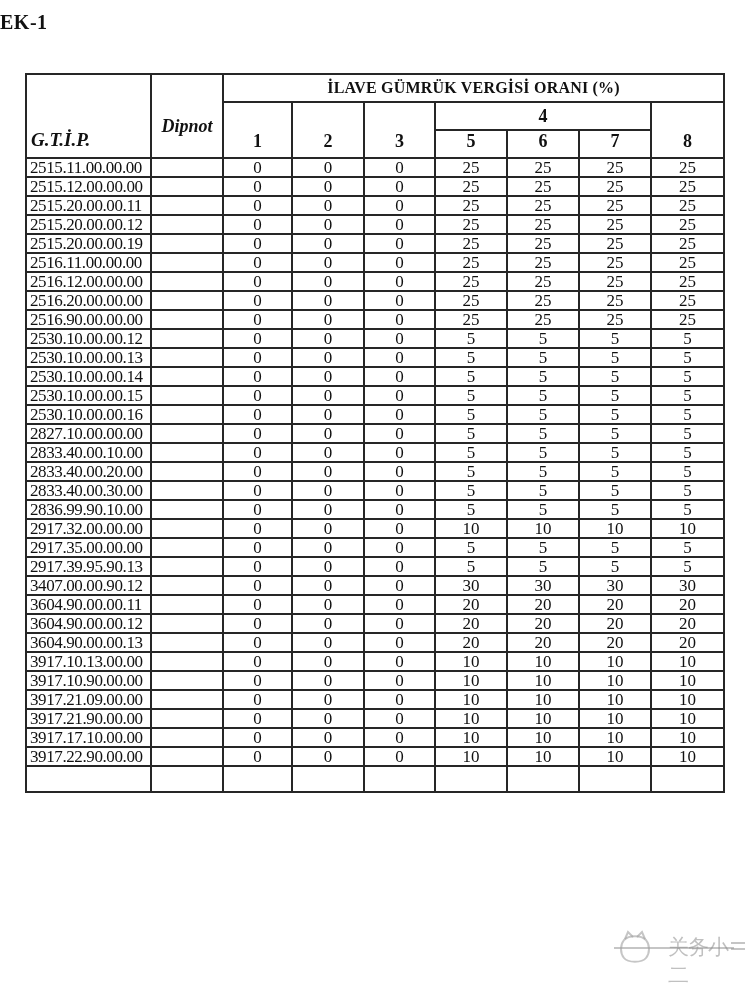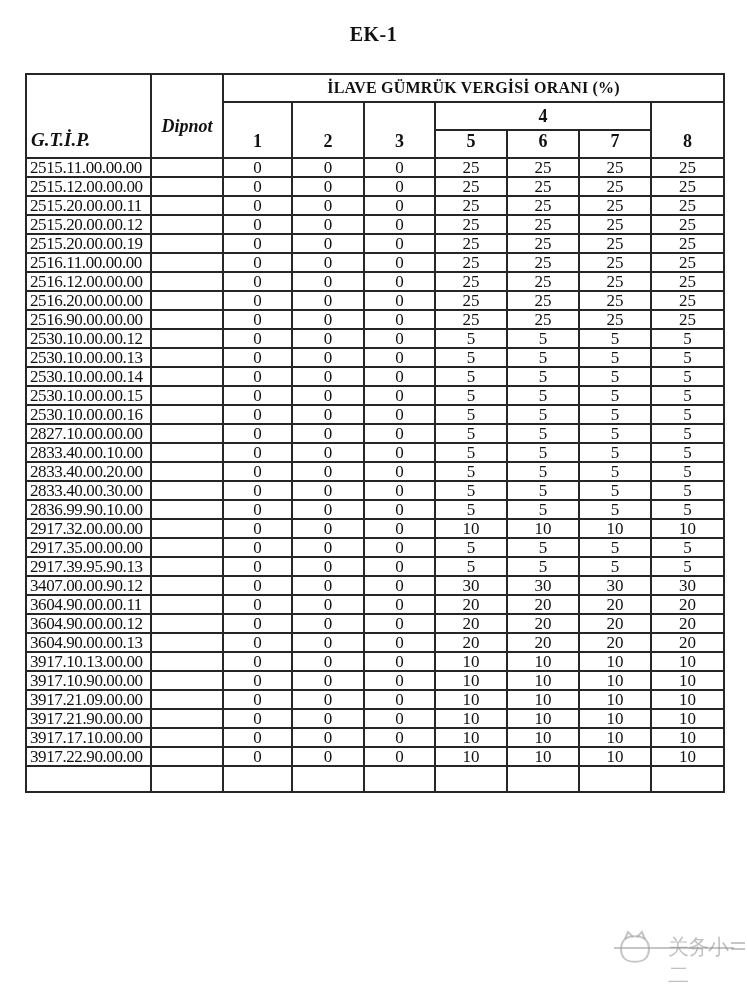--- a/index.html
+++ b/index.html
@@ -7,24 +7,24 @@
   body {
     position: relative;
     width: 747px;
     height: 987px;
     overflow: hidden;
     font-family: "Liberation Serif", "DejaVu Serif", serif;
     color: #111;
   }
   .page-title {
     position: absolute;
-    top: 23px;
+    top: 11px;
     left: 0;
     width: 100%;
-    text-align: center;
+    text-align: left;
     font-weight: bold;
     font-size: 20px;
     letter-spacing: 0.5px;
   }
   .table-wrap {
     position: absolute;
     left: 25px;
     top: 73px;
     width: 698px;
   }

